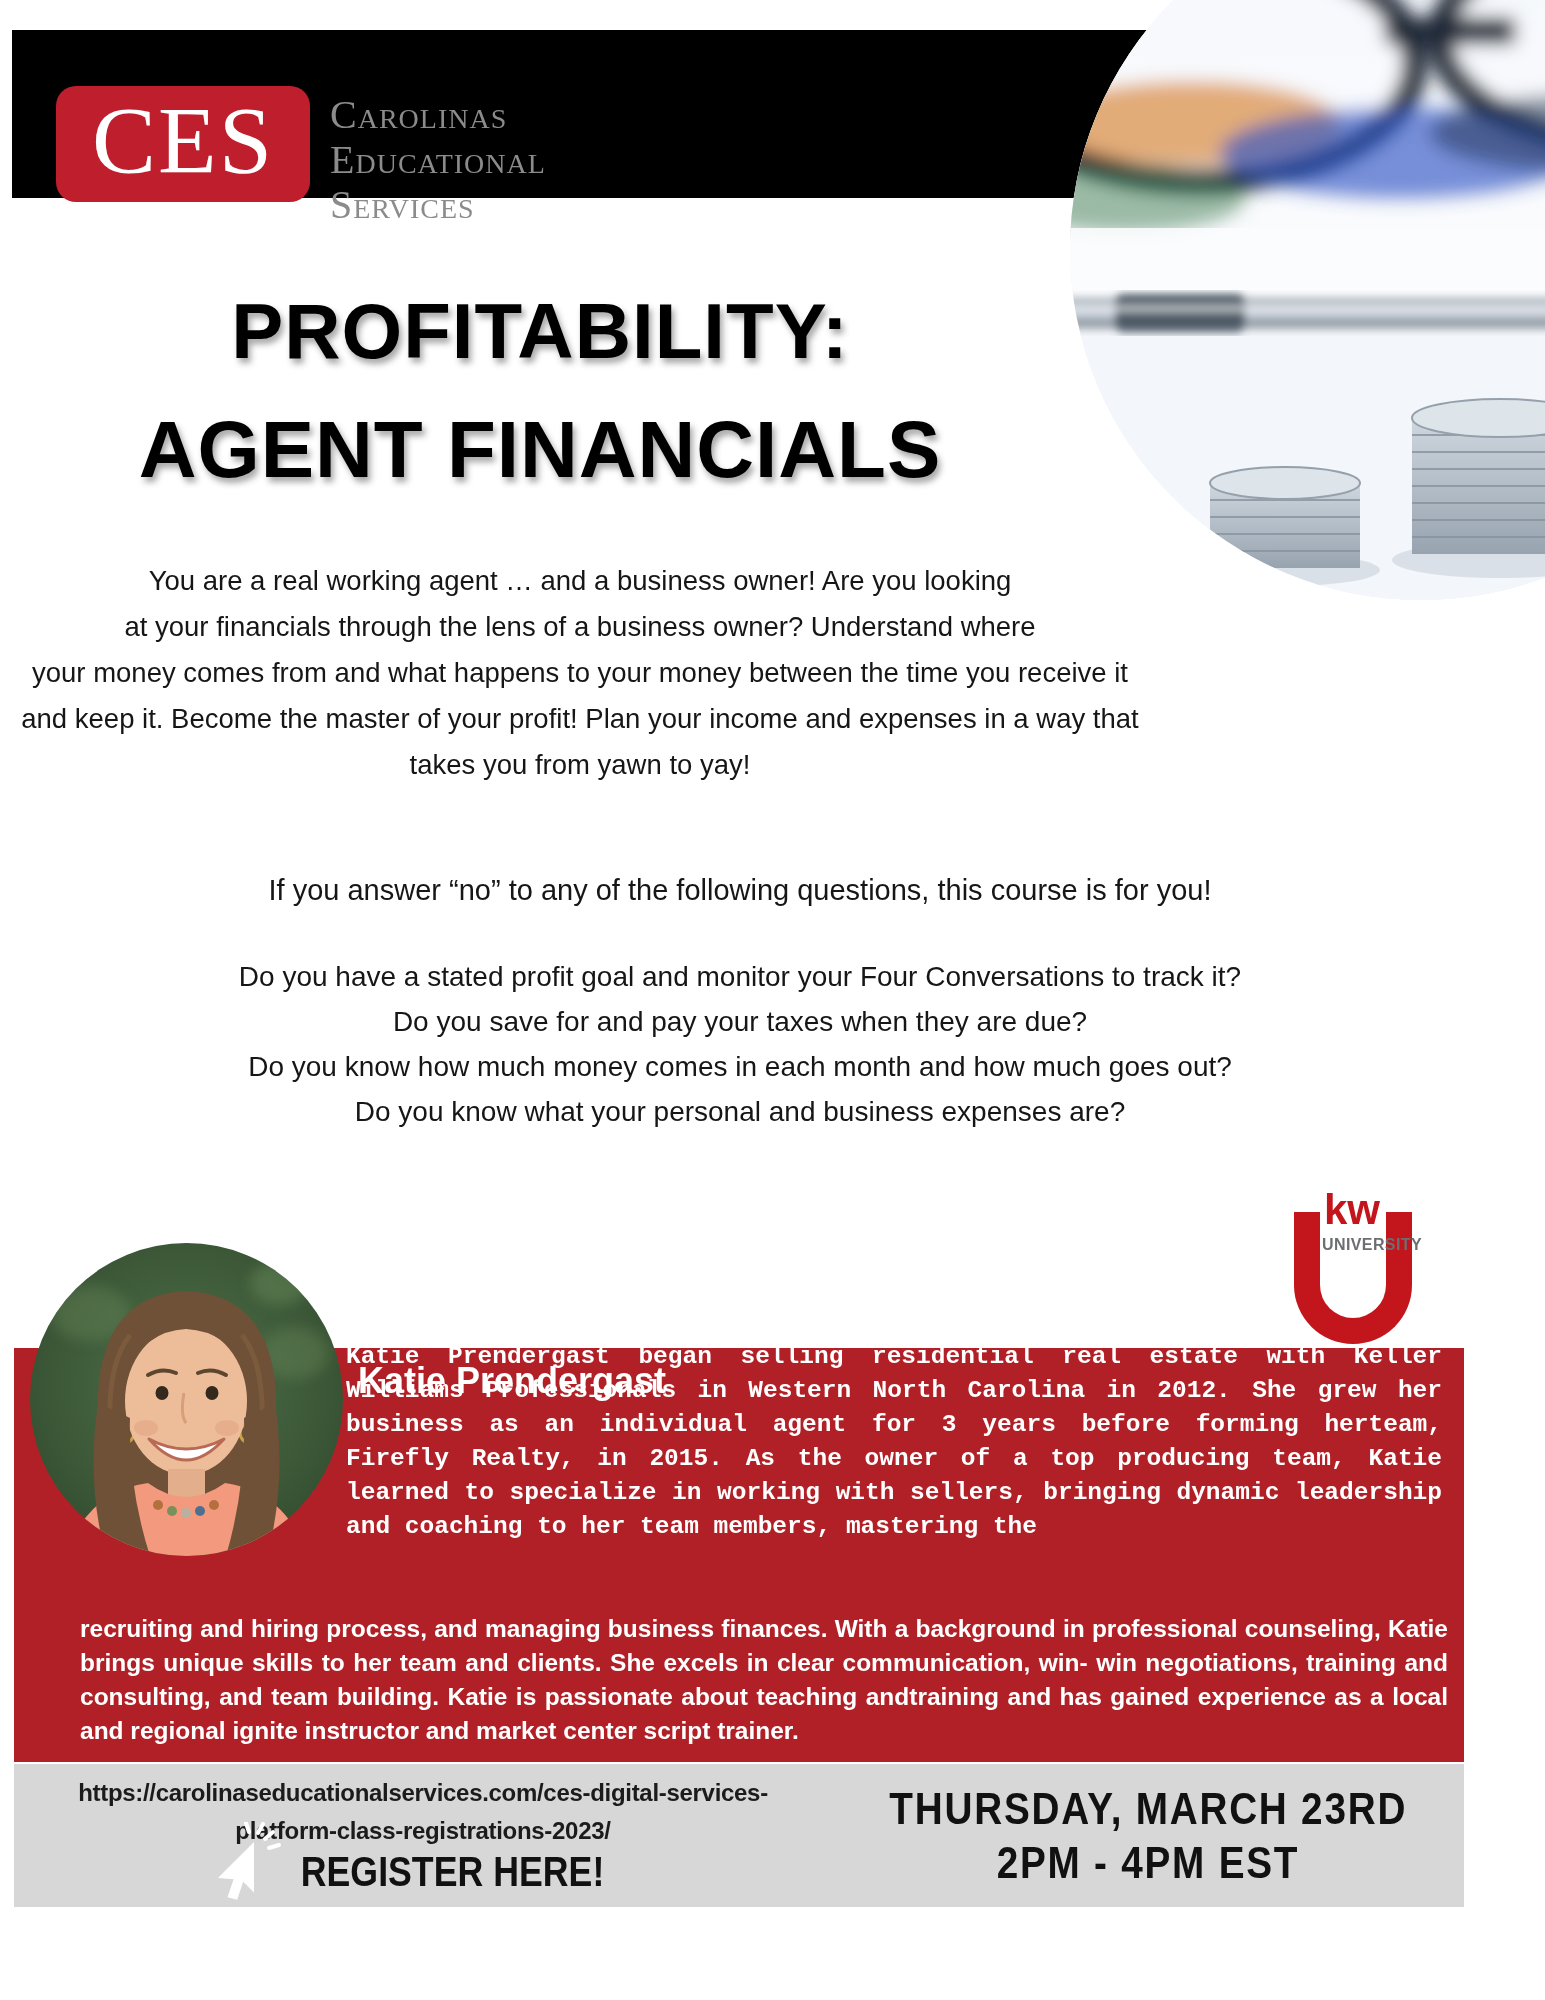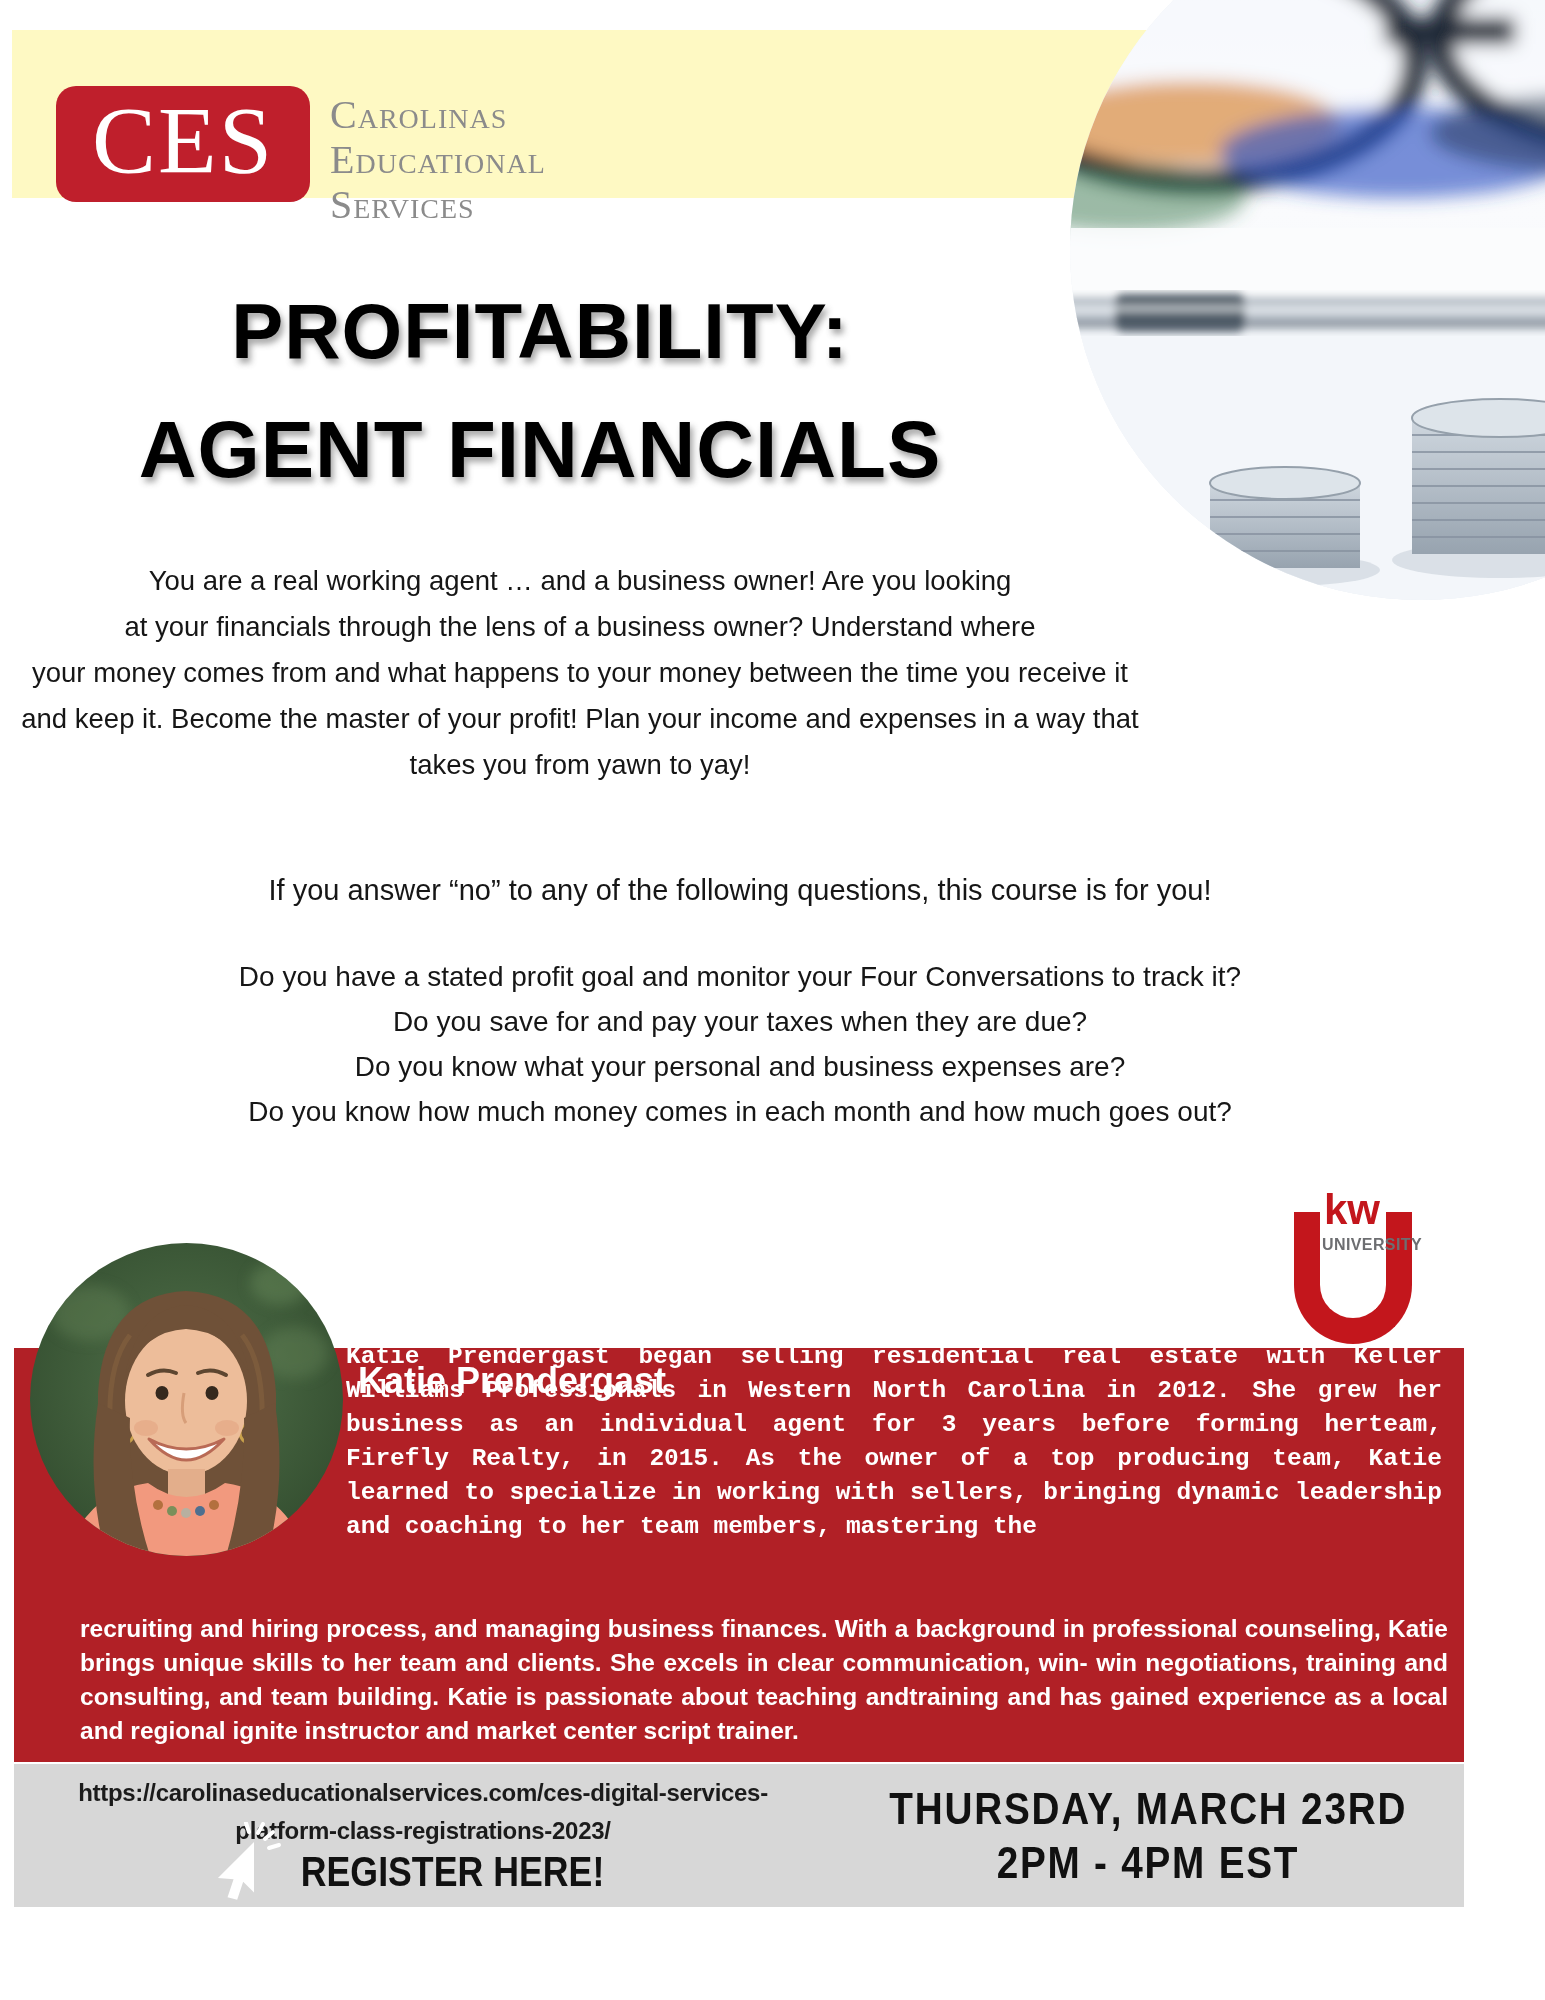--- a/index.html
+++ b/index.html
@@ -1,20 +1,20 @@
 <!DOCTYPE html>
 <html><head>
 <meta charset="utf-8">
 <style>
   * { box-sizing: border-box; margin: 0; padding: 0; }
   body { background:#ffffff; font-family:"Liberation Sans", sans-serif; }
   .page { position:relative; width:1545px; height:2000px; background:#fff; overflow:hidden; }
 
   
-  .header-band { position:absolute; left:12px; top:30px; width:1276px; height:168px; background:#fef9c3; }
+  .header-band { position:absolute; left:12px; top:30px; width:1276px; height:168px; background:#000000; }
   .logo-box { position:absolute; left:44px; top:56px; width:254px; height:116px; background:#bf1f2c;
               border-radius:20px; display:flex; align-items:center; justify-content:center; }
   .logo-text { font-family:"Liberation Serif", serif; font-size:96px; font-weight:400; color:#ffffff;
                letter-spacing:2px; margin-top:-8px; }
   .org-name { position:absolute; left:318px; top:62px; }
   .org-line { font-family:"Liberation Serif", serif; font-variant:small-caps; font-size:40px; line-height:45px;
               color:#8b8b8b; letter-spacing:1px; }
 
   
   .hero-circle { position:absolute; left:1070px; top:-102px; width:702px; height:702px; border-radius:50%;
@@ -178,22 +178,22 @@
     <div>your money comes from and what happens to your money between the time you receive it</div>
     <div>and keep it. Become the master of your profit! Plan your income and expenses in a way that</div>
     <div>takes you from yawn to yay!</div>
   </div>
 
   <div class="qualifier">If you answer “no” to any of the following questions, this course is for you!</div>
 
   <div class="questions">
     <div>Do you have a stated profit goal and monitor your Four Conversations to track it?</div>
     <div>Do you save for and pay your taxes when they are due?</div>
+    <div>Do you know how much money comes in each month and how much goes out?</div>
     <div>Do you know what your personal and business expenses are?</div>
-    <div>Do you know how much money comes in each month and how much goes out?</div>
   </div>
 
   <div class="kwu">
     <div class="kwu-u"></div>
     <div class="kwu-kw">kw</div>
     <div class="kwu-univ">UNIVERSITY</div>
   </div>
 
   <div class="speaker-photo">
     <svg width="313" height="313" viewBox="0 0 313 313">

